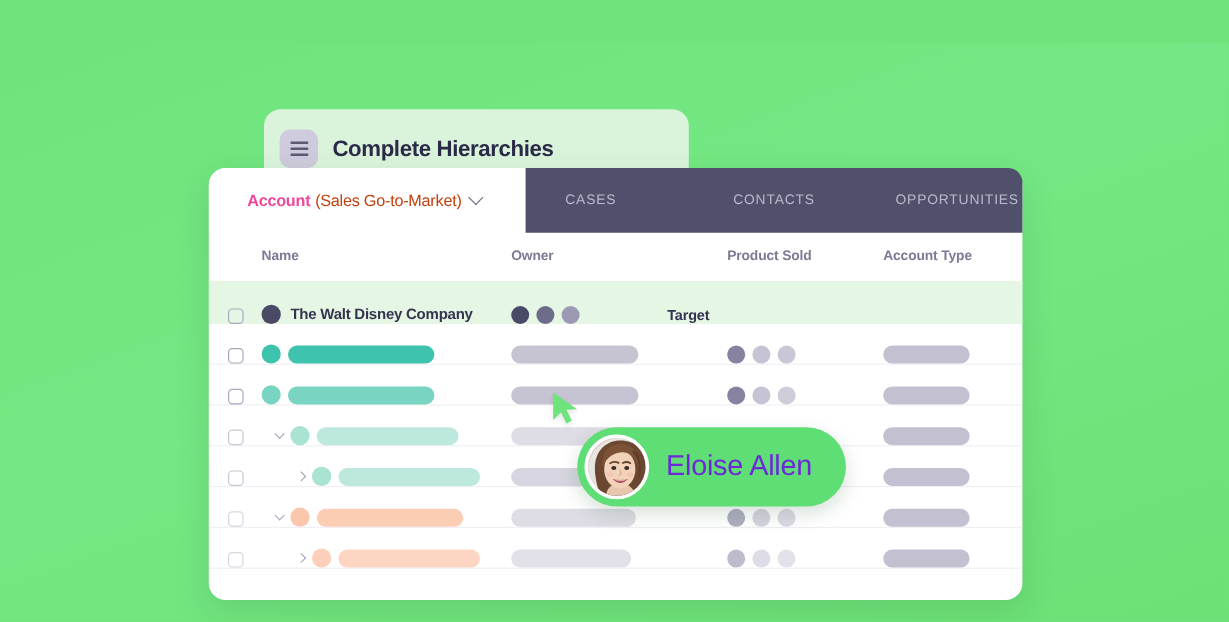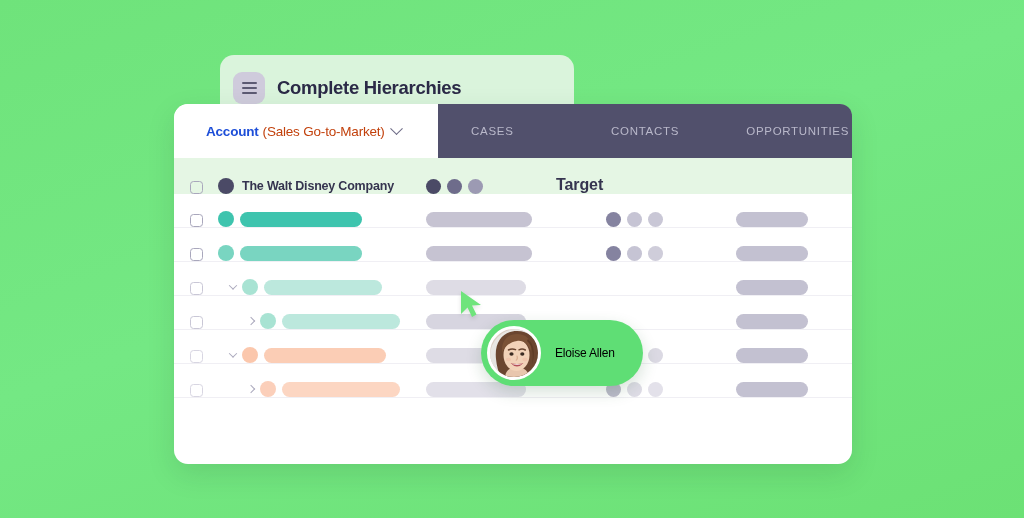--- a/index.html
+++ b/index.html
@@ -13,20 +13,21 @@
   body {
     font-family: "Liberation Sans", sans-serif;
     background: #6FE47C;
     position: relative;
   }
 
   #stage {
     position: absolute;
     inset: 0;
     background: linear-gradient(160deg, #6FE37B 0%, #74E884 45%, #6CE175 100%);
+    margin-top: 36px;
   }
 
   
   .hier-card {
     position: absolute;
     left: 220px;
     top: 55px;
     width: 354px;
     height: 66px;
     background: #DAF4DC;
@@ -113,21 +114,21 @@
     display: flex;
     align-items: center;
     padding-left: 32px;
     z-index: 4;
     background: #FFFFFF;
     border-radius: 14px 0 0 0;
   }
   .account-strong {
     font-size: 13.5px;
     font-weight: bold;
-    color: #1d4ed8;
+    color: #ec4899;
     letter-spacing: -0.2px;
   }
   .account-sub {
     font-size: 13.5px;
     color: #c2410c;
     margin-left: 4px;
     letter-spacing: -0.2px;
     white-space: nowrap;
   }
   .chev-down {
@@ -238,21 +239,21 @@
   }
   .ph-bar {
     height: 15px;
     border-radius: 8px;
   }
 
   .dots { display: flex; gap: 6px; align-items: center; }
   .dot { width: 15px; height: 15px; border-radius: 50%; }
 
   .type-text {
-    font-size: 16px;
+    font-size: 12px;
     font-weight: bold;
     color: #35344F;
     letter-spacing: -0.1px;
   }
 
   
   .cursor {
     position: absolute;
     left: 459px;
     top: 289px;
@@ -282,22 +283,22 @@
     border-radius: 50%;
     margin-left: 6px;
     margin-right: 14px;
     border: 3px solid #FFFFFF;
     overflow: hidden;
     flex: none;
     background: #DCCFC6;
     position: relative;
   }
   .badge-name {
-    font-size: 12px;
-    color: #000000;
+    font-size: 24px;
+    color: #6d28d9;
     font-weight: normal;
     letter-spacing: -0.2px;
     white-space: nowrap;
   }
 </style>
 </head>
 <body>
 
 <div id="stage">
 
@@ -318,20 +319,35 @@
 
   <div class="main-card">
 
     <div class="account-tab">
       <span class="account-strong">Account</span>
       <span class="account-sub">(Sales Go-to-Market)</span>
       <span class="chev-down"></span>
     </div>
 
     <div class="table">
+      <div class="thead">
+        <div class="c-check"></div>
+        <div class="c-name">
+            <span class="th">Name</span>
+          </div>
+        <div class="c-owner">
+            <span class="th">Owner</span>
+          </div>
+        <div class="c-prod">
+            <span class="th">Product Sold</span>
+          </div>
+        <div class="c-type">
+            <span class="th">Account Type</span>
+          </div>
+      </div>
       <div id="tbody">
           <div class="row first">
             <div class="c-check">
               <div class="checkbox"></div>
             </div>
             <div class="c-name">
               <div class="avatar-dot" style="background: rgb(75, 74, 102);"></div>
               <div class="disney-label">The Walt Disney Company</div>
             </div>
             <div class="c-prod">

